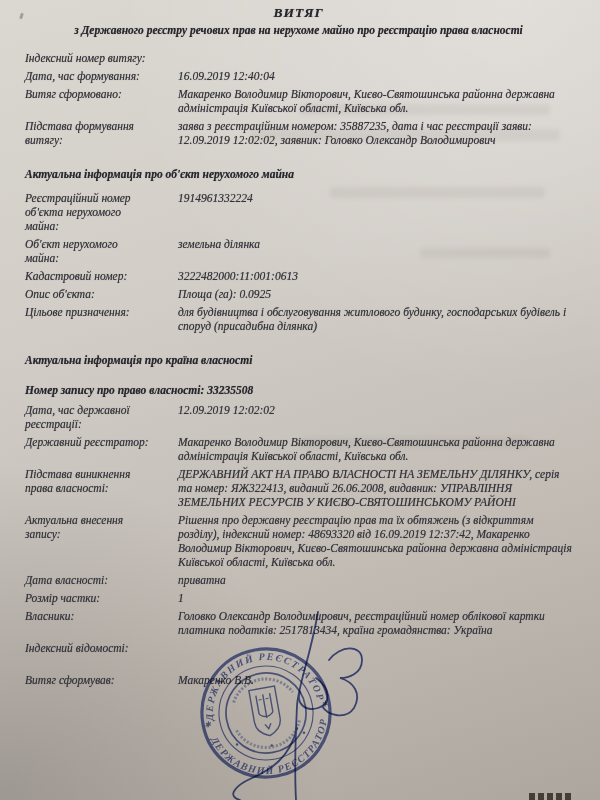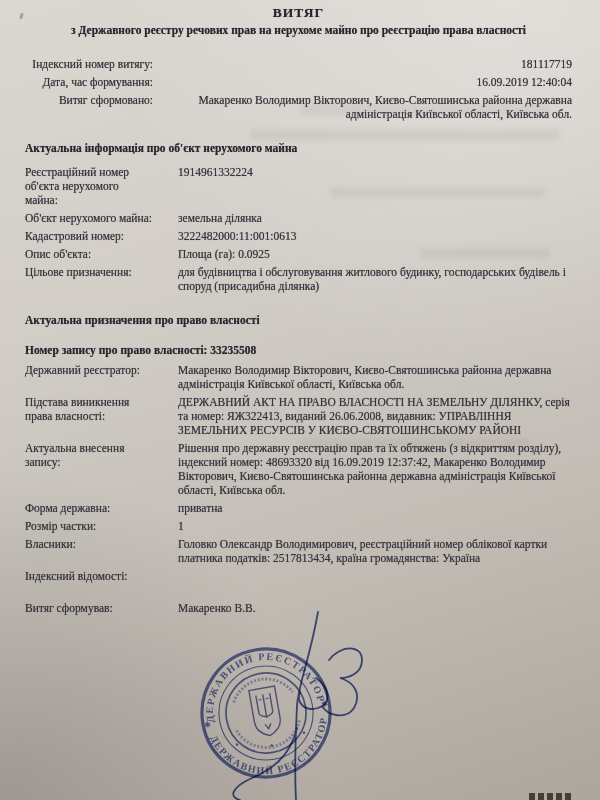--- a/index.html
+++ b/index.html
@@ -8,36 +8,37 @@
     font-family:"Liberation Serif","DejaVu Serif",serif;
     background:#c9c4be;
   }
   .page{
     position:relative;width:600px;height:800px;overflow:hidden;
     background:
       radial-gradient(120% 90% at 85% 0%, rgba(255,255,255,0.28), rgba(255,255,255,0) 55%),
       radial-gradient(90% 70% at 0% 100%, rgba(60,55,50,0.22), rgba(60,55,50,0) 60%),
       linear-gradient(163deg,#dbd7d1 0%,#d2cdc7 35%,#c2bcb5 68%,#aca69f 100%);
     color:#34343a;
+    font-style:italic;
   }
   .content{
     position:absolute;left:0;top:0;right:0;
     padding:4px 28px 0 25px;
     font-size:11.5px;line-height:14px;
     text-shadow:0 0 0.7px rgba(45,45,55,0.65);
   }
   .title{
     text-align:center;font-weight:bold;font-size:13.5px;letter-spacing:1px;
     margin-top:2px;color:#27272d;
   }
   .subtitle{
     text-align:center;font-weight:bold;font-size:11.5px;
     margin-top:3px;color:#27272d;
   }
-  .rows{margin-top:20px;text-align:right;}
+  .rows{margin-top:14px;}
   .row{
     display:grid;grid-template-columns:128px 1fr;column-gap:25px;
     margin-bottom:4px;
   }
   .row .lbl{}
   .row .val{}
   .val.caps{}
   .section-heading{
     text-align:left;font-weight:bold;color:#27272d;
     margin:20px 0 10px 0;
@@ -85,30 +86,33 @@
   <div class="ghost g4"></div>
   <div class="ghost g5"></div>
 
   <div class="content">
     <div class="title">ВИТЯГ</div>
     <div class="subtitle">з Державного реєстру речових прав на нерухоме майно про реєстрацію права власності</div>
 
     <div class="rows">
       <div class="row">
         <span class="lbl">Індексний номер витягу:</span>
-        <span class="val">181117719</span>
       </div>
       <div class="row">
         <span class="lbl">Дата, час формування:</span>
         <span class="val">16.09.2019 12:40:04</span>
       </div>
       <div class="row">
         <span class="lbl">Витяг сформовано:</span>
         <span class="val">Макаренко Володимир Вікторович, Києво-Святошинська районна державна адміністрація Київської області, Київська обл.</span>
       </div>
+      <div class="row">
+        <span class="lbl">Підстава формування витягу:</span>
+        <span class="val">заява з реєстраційним номером: 35887235, дата і час реєстрації заяви: 12.09.2019 12:02:02, заявник: Головко Олександр Володимирович</span>
+      </div>
     </div>
 
     <div class="section-heading">Актуальна інформація про об'єкт нерухомого майна</div>
 
     <div>
       <div class="row">
         <span class="lbl">Реєстраційний номер об'єкта нерухомого майна:</span>
         <span class="val">1914961332224</span>
       </div>
       <div class="row">
@@ -122,38 +126,42 @@
       <div class="row">
         <span class="lbl">Опис об'єкта:</span>
         <span class="val">Площа (га): 0.0925</span>
       </div>
       <div class="row">
         <span class="lbl">Цільове призначення:</span>
         <span class="val">для будівництва і обслуговування житлового будинку, господарських будівель і споруд (присадибна ділянка)</span>
       </div>
     </div>
 
-    <div class="section-heading">Актуальна призначення про право власності</div>
+    <div class="section-heading">Актуальна інформація про країна власності</div>
     <div class="record-line">Номер запису про право власності: 33235508</div>
 
     <div>
+      <div class="row">
+        <span class="lbl">Дата, час державної реєстрації:</span>
+        <span class="val">12.09.2019 12:02:02</span>
+      </div>
       <div class="row">
         <span class="lbl">Державний реєстратор:</span>
         <span class="val">Макаренко Володимир Вікторович, Києво-Святошинська районна державна адміністрація Київської області, Київська обл.</span>
       </div>
       <div class="row">
         <span class="lbl">Підстава виникнення права власності:</span>
         <span class="val caps">ДЕРЖАВНИЙ АКТ НА ПРАВО ВЛАСНОСТІ НА ЗЕМЕЛЬНУ ДІЛЯНКУ, серія та номер: ЯЖ322413, виданий 26.06.2008, видавник: УПРАВЛІННЯ ЗЕМЕЛЬНИХ РЕСУРСІВ У КИЄВО-СВЯТОШИНСЬКОМУ РАЙОНІ</span>
       </div>
       <div class="row">
         <span class="lbl">Актуальна внесення запису:</span>
         <span class="val">Рішення про державну реєстрацію прав та їх обтяжень (з відкриттям розділу), індексний номер: 48693320 від 16.09.2019 12:37:42, Макаренко Володимир Вікторович, Києво-Святошинська районна державна адміністрація Київської області, Київська обл.</span>
       </div>
       <div class="row">
-        <span class="lbl">Форма державна:</span>
+        <span class="lbl">Дата власності:</span>
         <span class="val">приватна</span>
       </div>
       <div class="row">
         <span class="lbl">Розмір частки:</span>
         <span class="val">1</span>
       </div>
       <div class="row">
         <span class="lbl">Власники:</span>
         <span class="val">Головко Олександр Володимирович, реєстраційний номер облікової картки платника податків: 2517813434, країна громадянства: Україна</span>
       </div>

